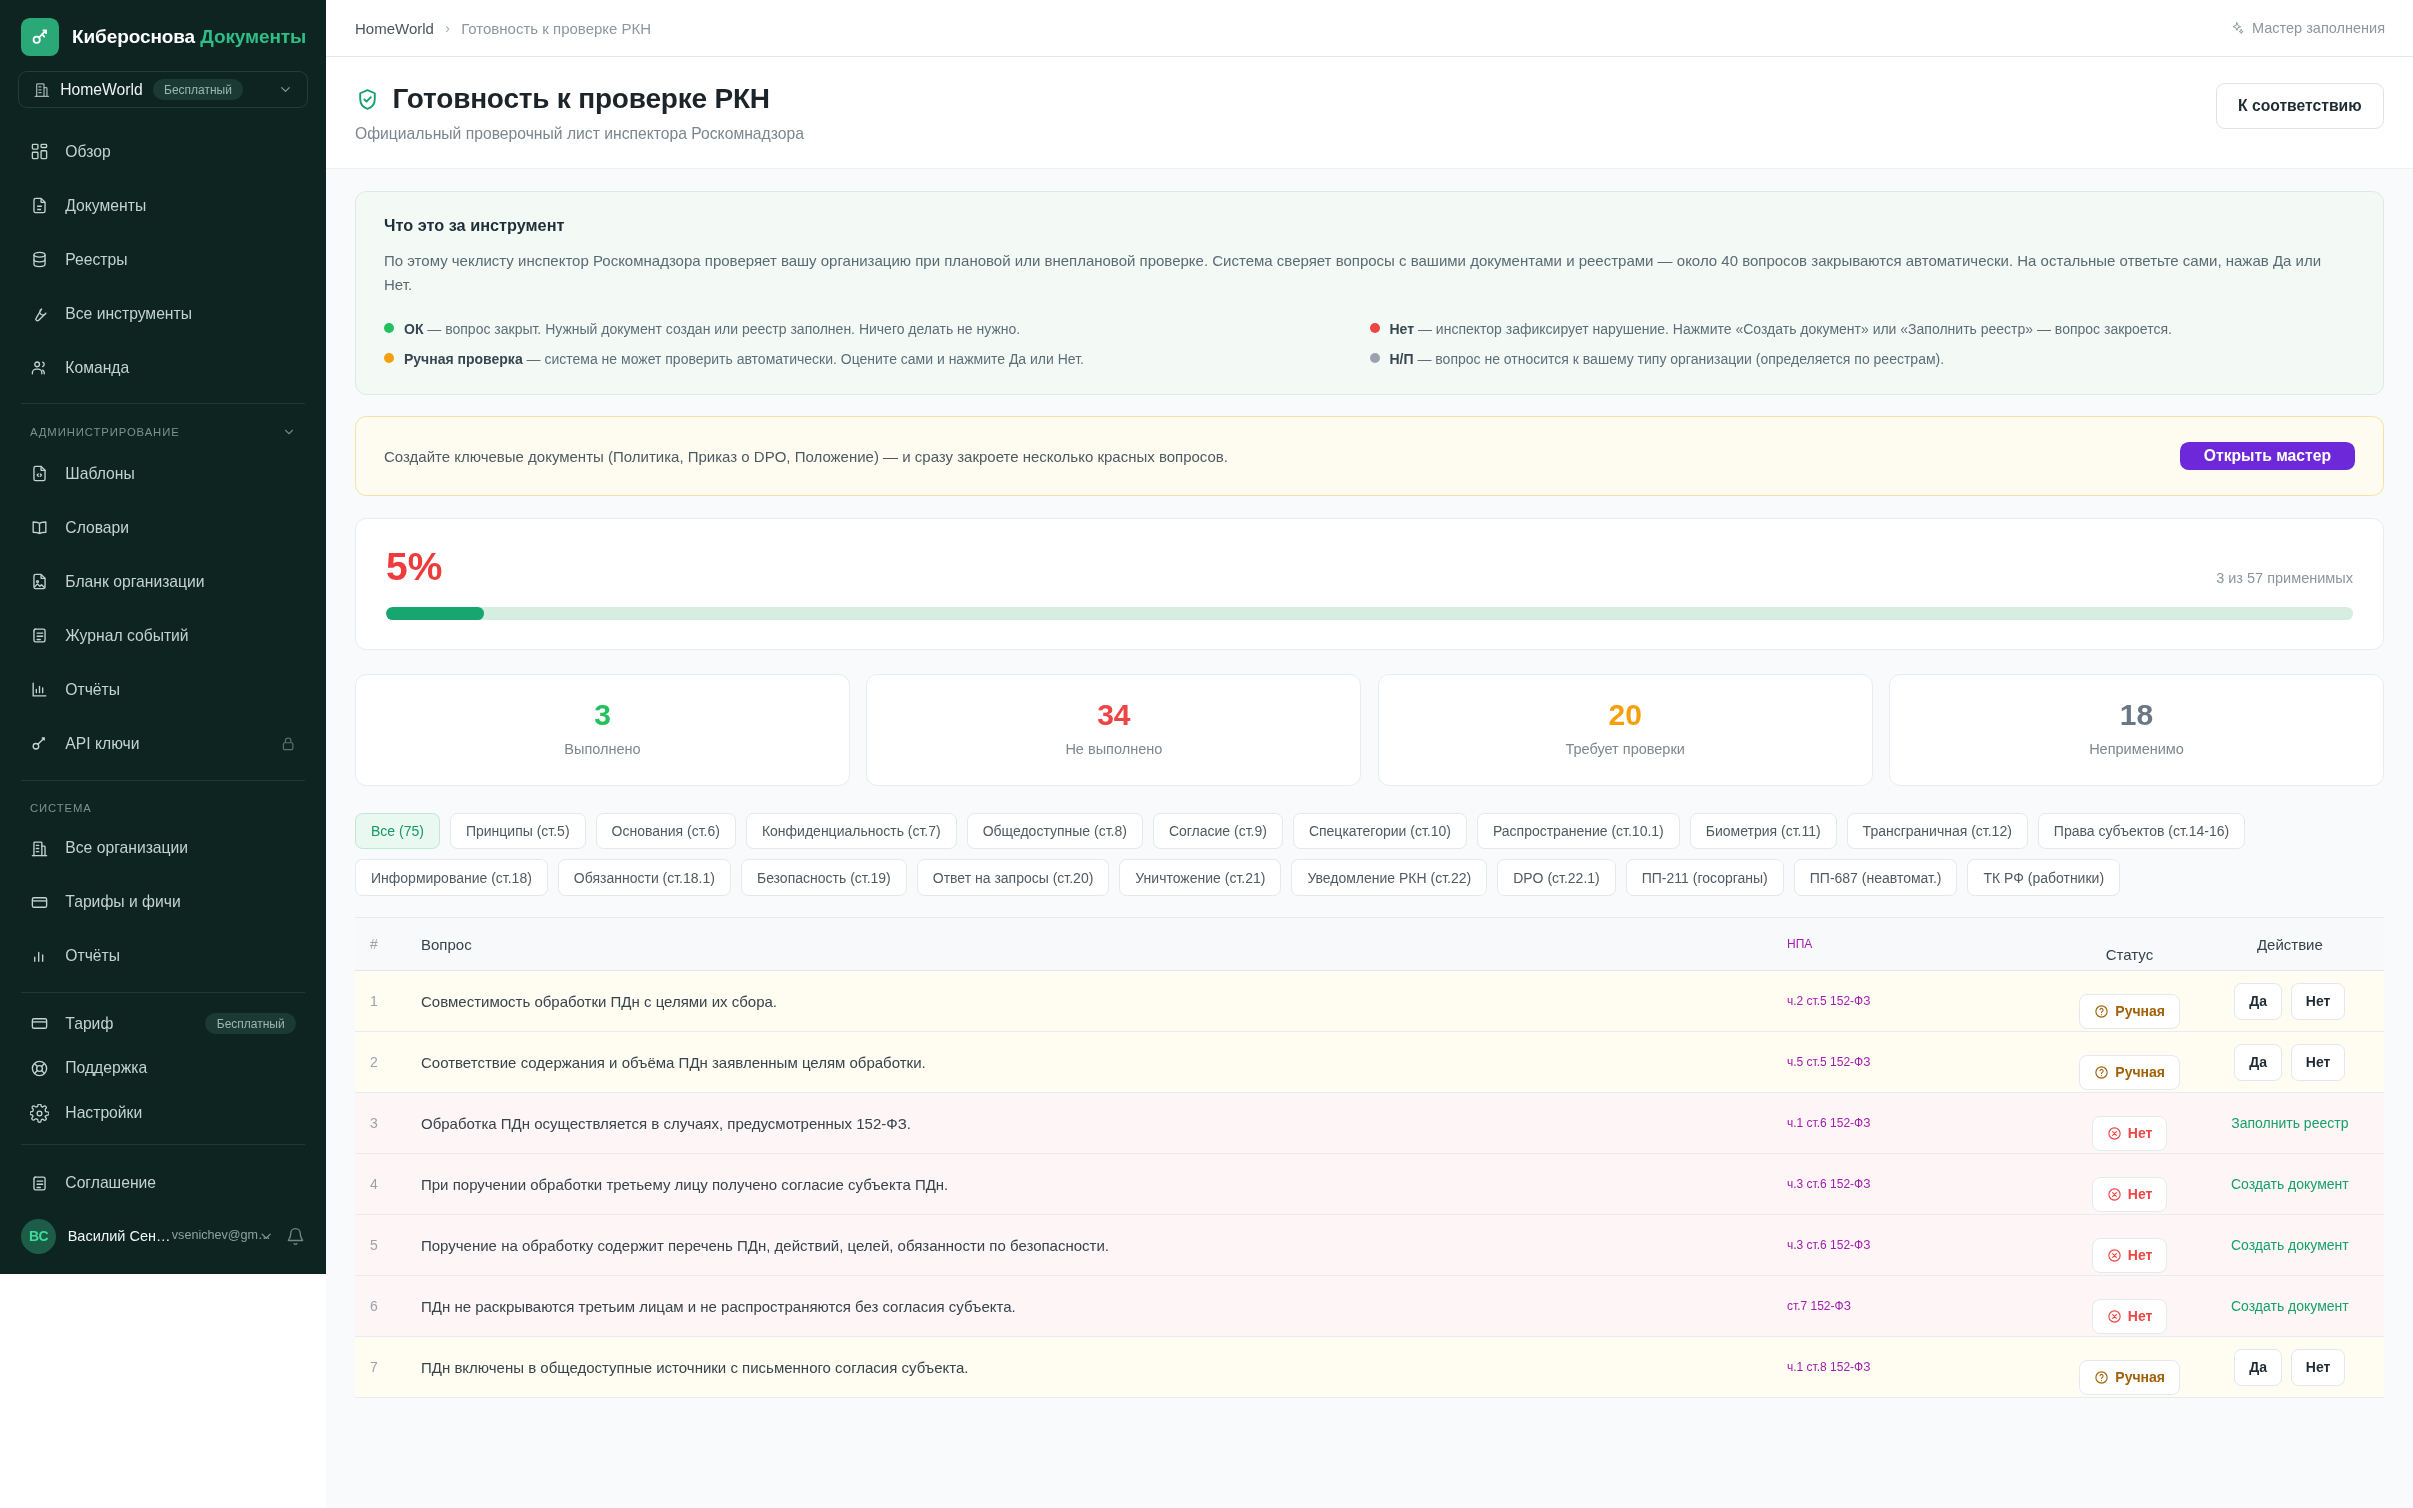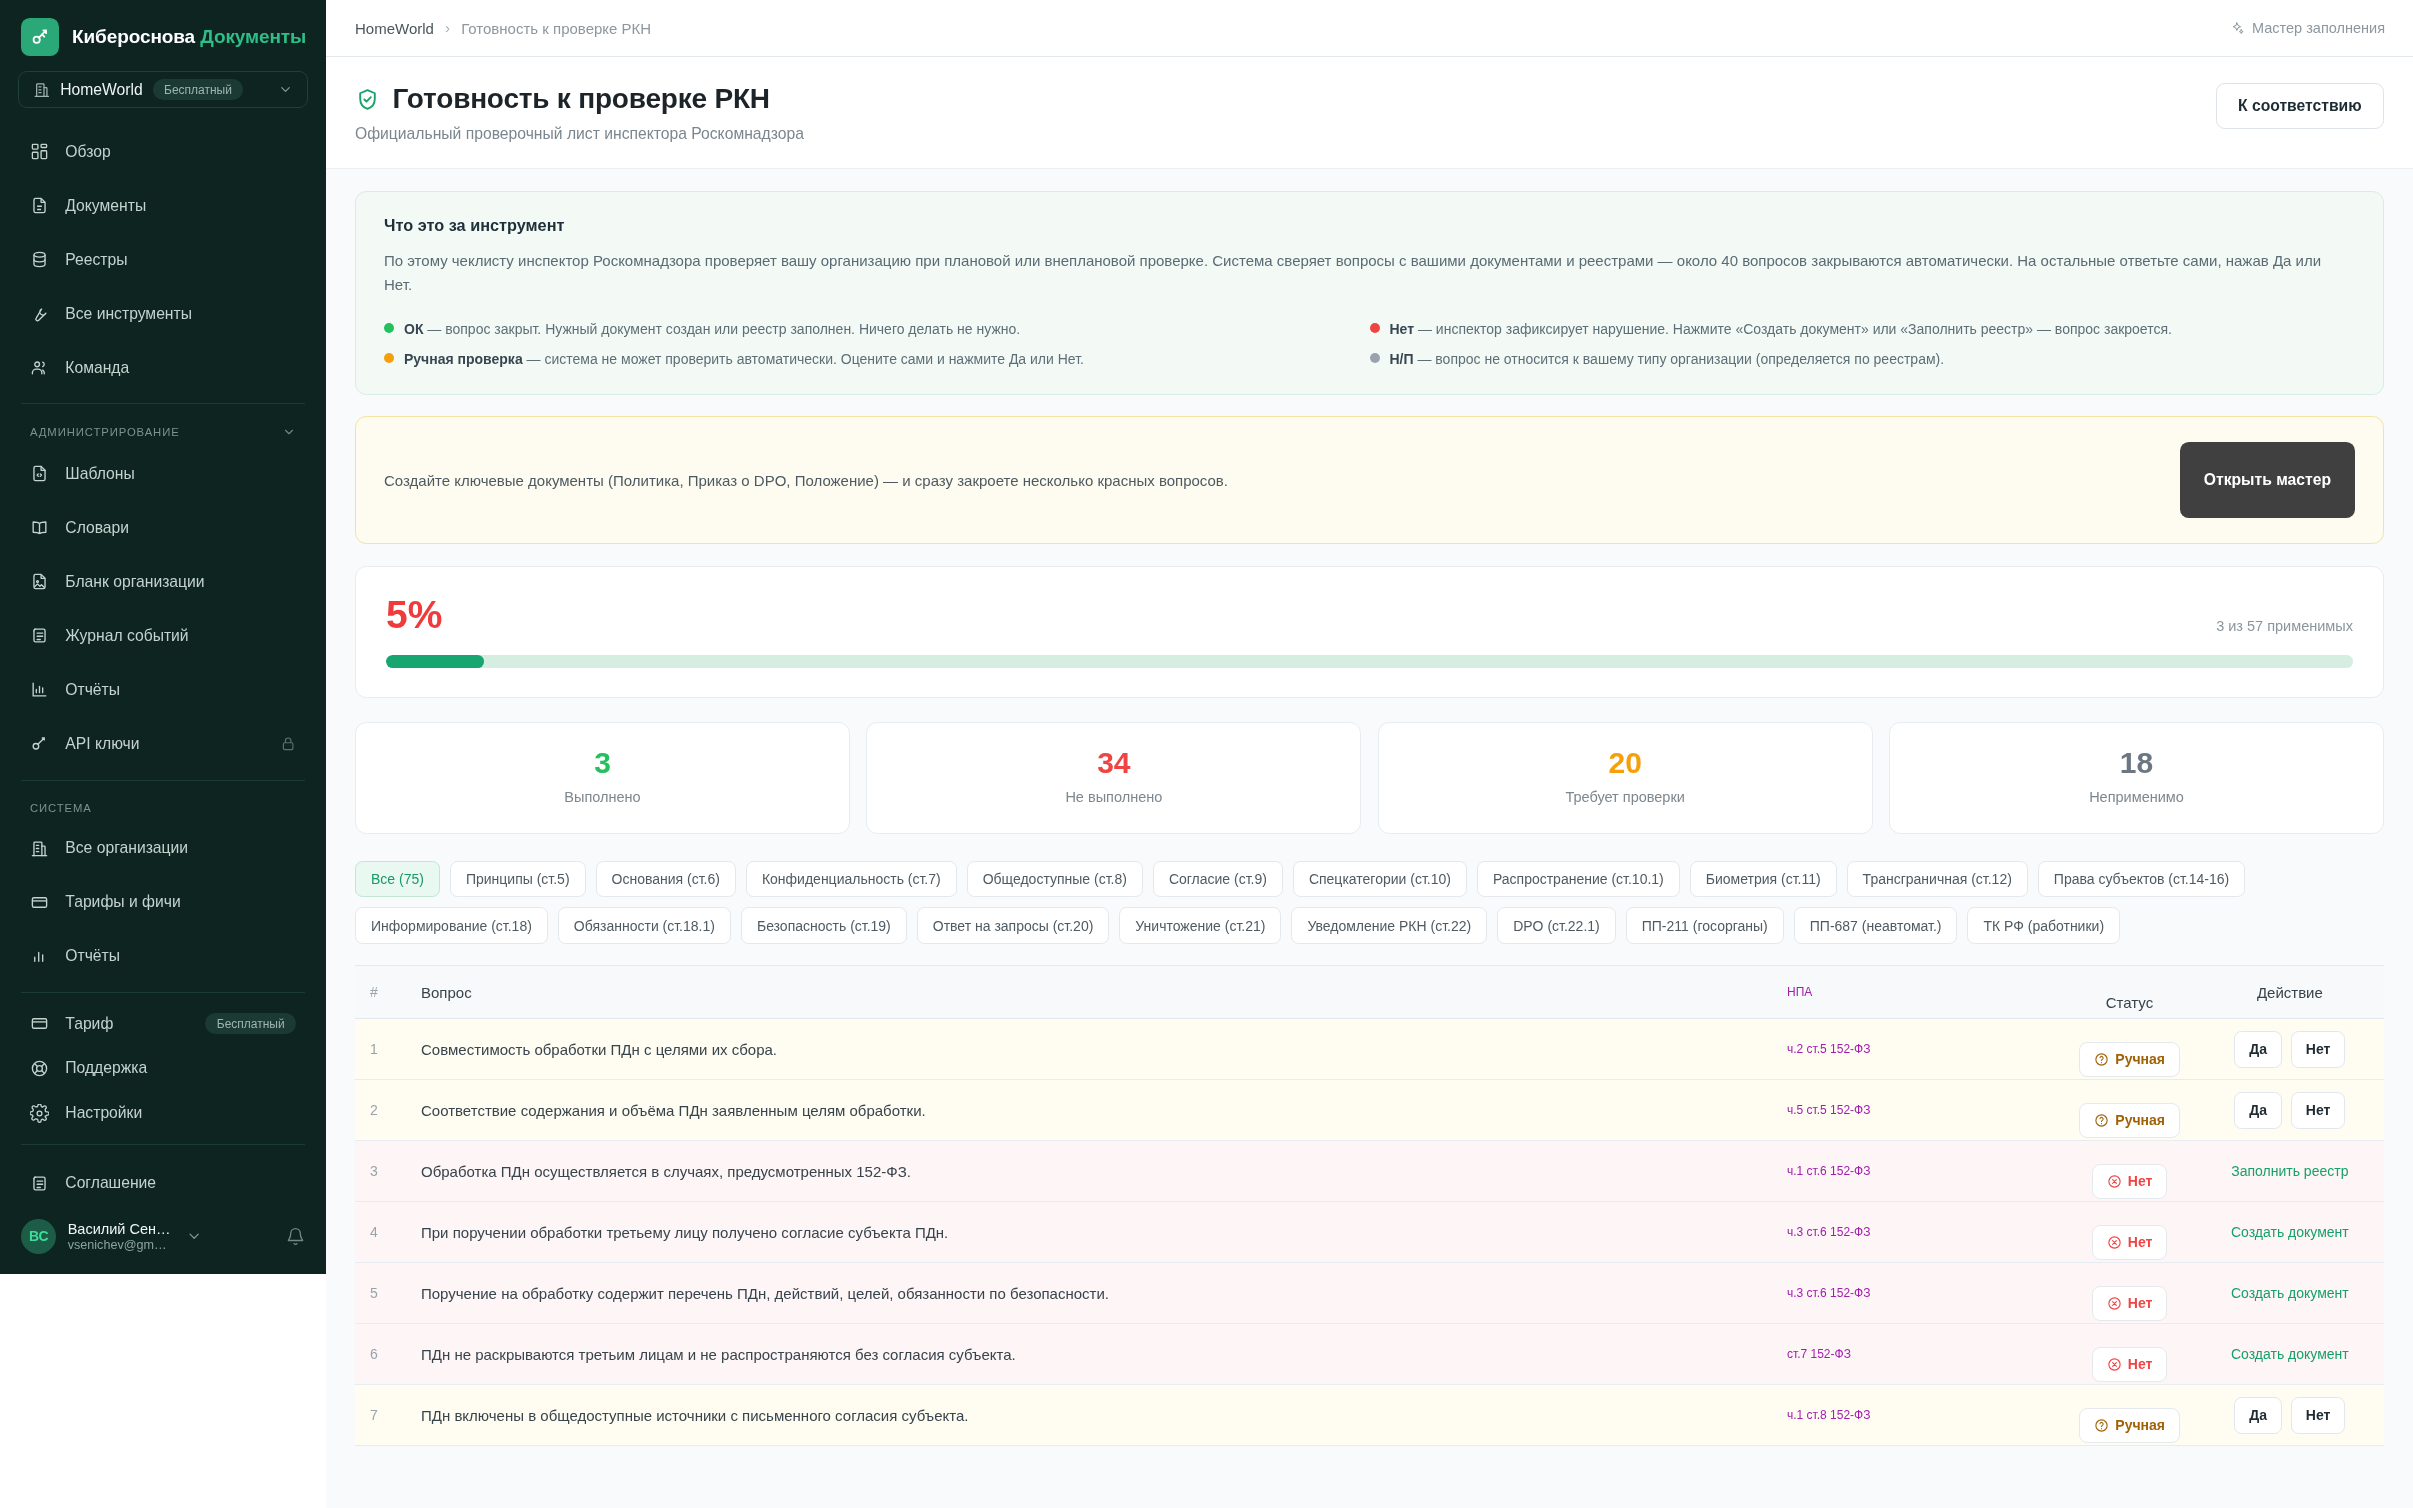--- a/index.html
+++ b/index.html
@@ -78,21 +78,21 @@
   .user-row {
     display: flex; align-items: center; gap: 11.3px;
     padding: 8.8px 21.4px 12.6px 21.4px;
   }
   .avatar {
     width: 35px; height: 35px; border-radius: 50%;
     background: #1d5c47; color: #3ddc9a;
     display: flex; align-items: center; justify-content: center;
     font-size: 14px; font-weight: 600; flex: 0 0 35px;
   }
-  .user-meta { display: flex; flex-direction: column; gap: 1.3px; min-width: 0; }
+  .user-meta { display: flex; flex-direction: row; gap: 1.3px; min-width: 0; }
   .user-name { font-size: 14.5px; color: #f2f7f5; white-space: nowrap; }
   .user-mail { font-size: 12.6px; color: #8ba49e; white-space: nowrap; }
   .user-caret { color: #7b948e; margin-left: 3.8px; }
   .bell { margin-left: auto; color: #6e8a83; }
 
   
   .main { flex: 1 1 auto; height: 1508px; background: #f9fafb; overflow: hidden; position: relative; }
 
   .topbar {
     height: 57px; background: #fff;
@@ -143,22 +143,22 @@
   
   .banner {
     margin-top: 21.4px;
     background: #fefcf0; border: 0.6px solid #f3e2a0; border-radius: 11.3px;
     display: flex; align-items: center;
     padding: 25px 28px;
   }
   .banner-text { font-size: 15px; color: #4d5a62; }
   .btn-primary {
     margin-left: auto;
-    background: #404040; color: #fff; border: none; border-radius: 8.8px;
-    font-size: 15.7px; font-weight: 600; padding: 29px 24px; cursor: pointer;
+    background: #6d28d9; color: #fff; border: none; border-radius: 8.8px;
+    font-size: 15.7px; font-weight: 600; padding: 5px 24px; cursor: pointer;
     font-family: inherit;
   }
 
   
   .progress-card {
     margin-top: 21.4px; background: #fff;
     border: 0.6px solid #e8ecf0; border-radius: 11.3px;
     padding: 28px 30px 29px 30px;
   }
   .progress-top { display: flex; align-items: flex-end; }

